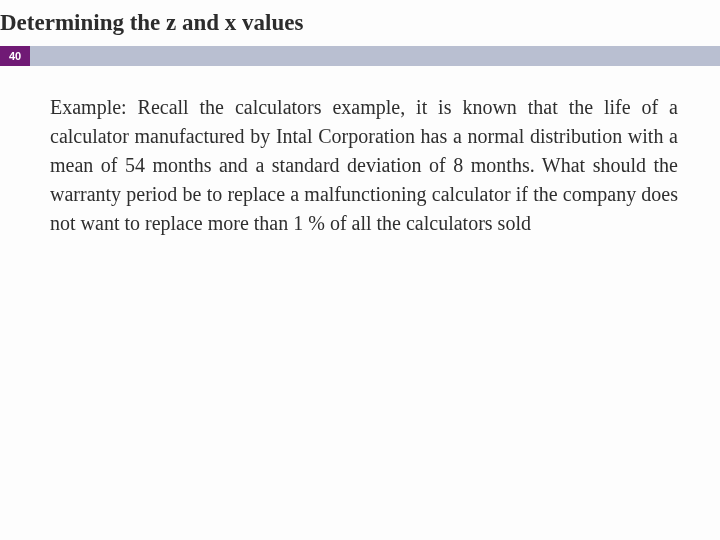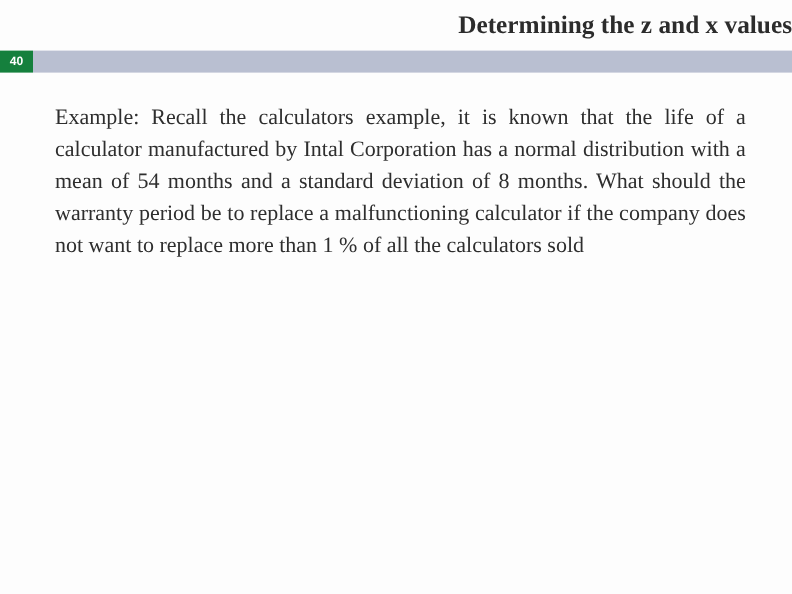--- a/index.html
+++ b/index.html
@@ -12,35 +12,35 @@
     color: #3a3a3a;
     overflow: hidden;
   }
   .slide {
     width: 720px;
     height: 540px;
     position: relative;
     box-sizing: border-box;
   }
   .title {
-    text-align: right;
+    text-align: left;
     font-weight: bold;
     font-size: 23px;
     color: #2c2c2c;
     padding-top: 10px;
     padding-bottom: 6px;
   }
   .band-row {
     display: flex;
     align-items: stretch;
     height: 20px;
     margin-top: 4px;
   }
   .page-badge {
-    background: #15803d;
+    background: #701a75;
     color: #ffffff;
     font-family: Arial, sans-serif;
     font-size: 11px;
     font-weight: bold;
     width: 30px;
     display: flex;
     align-items: center;
     justify-content: center;
   }
   .band {

